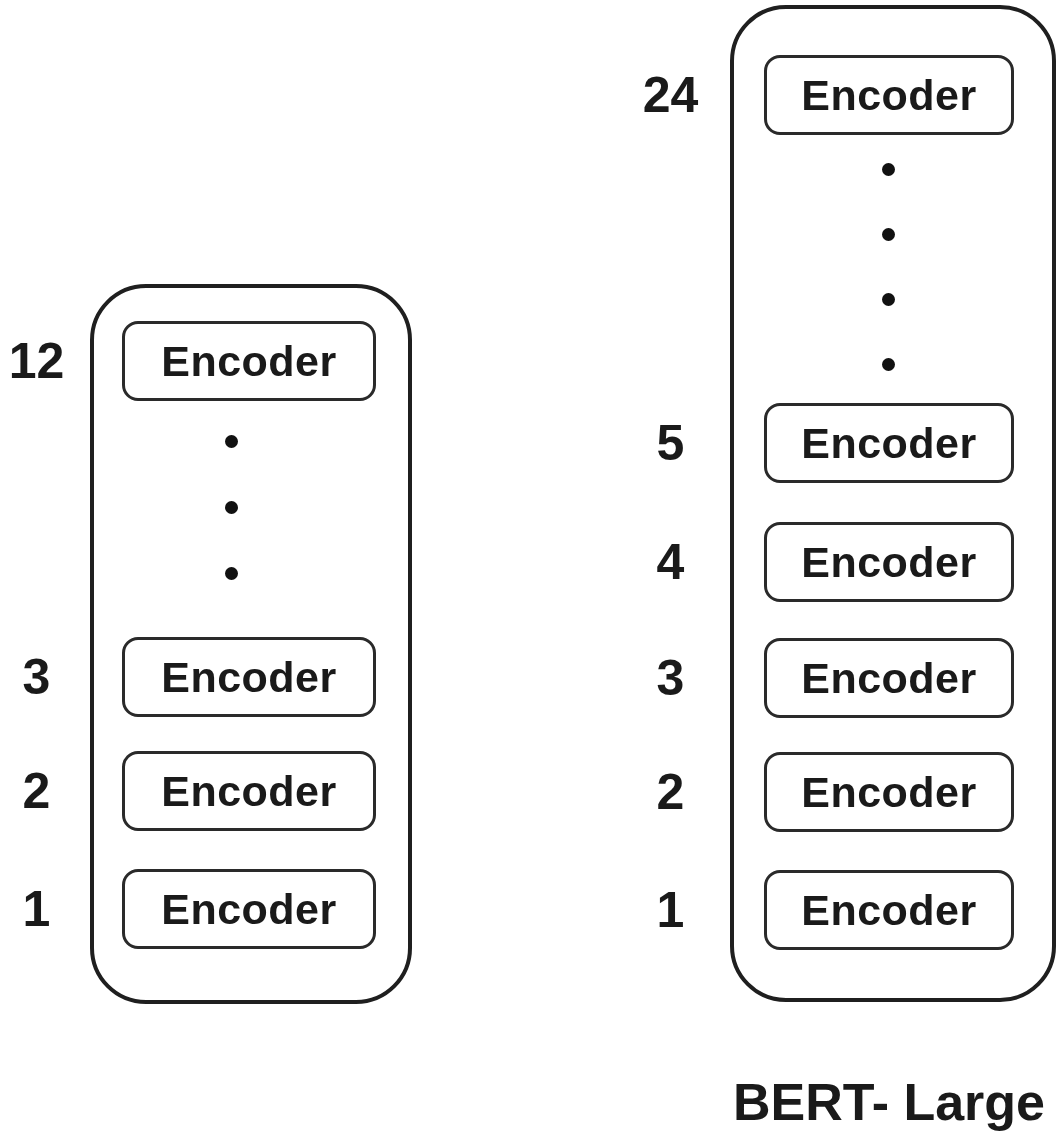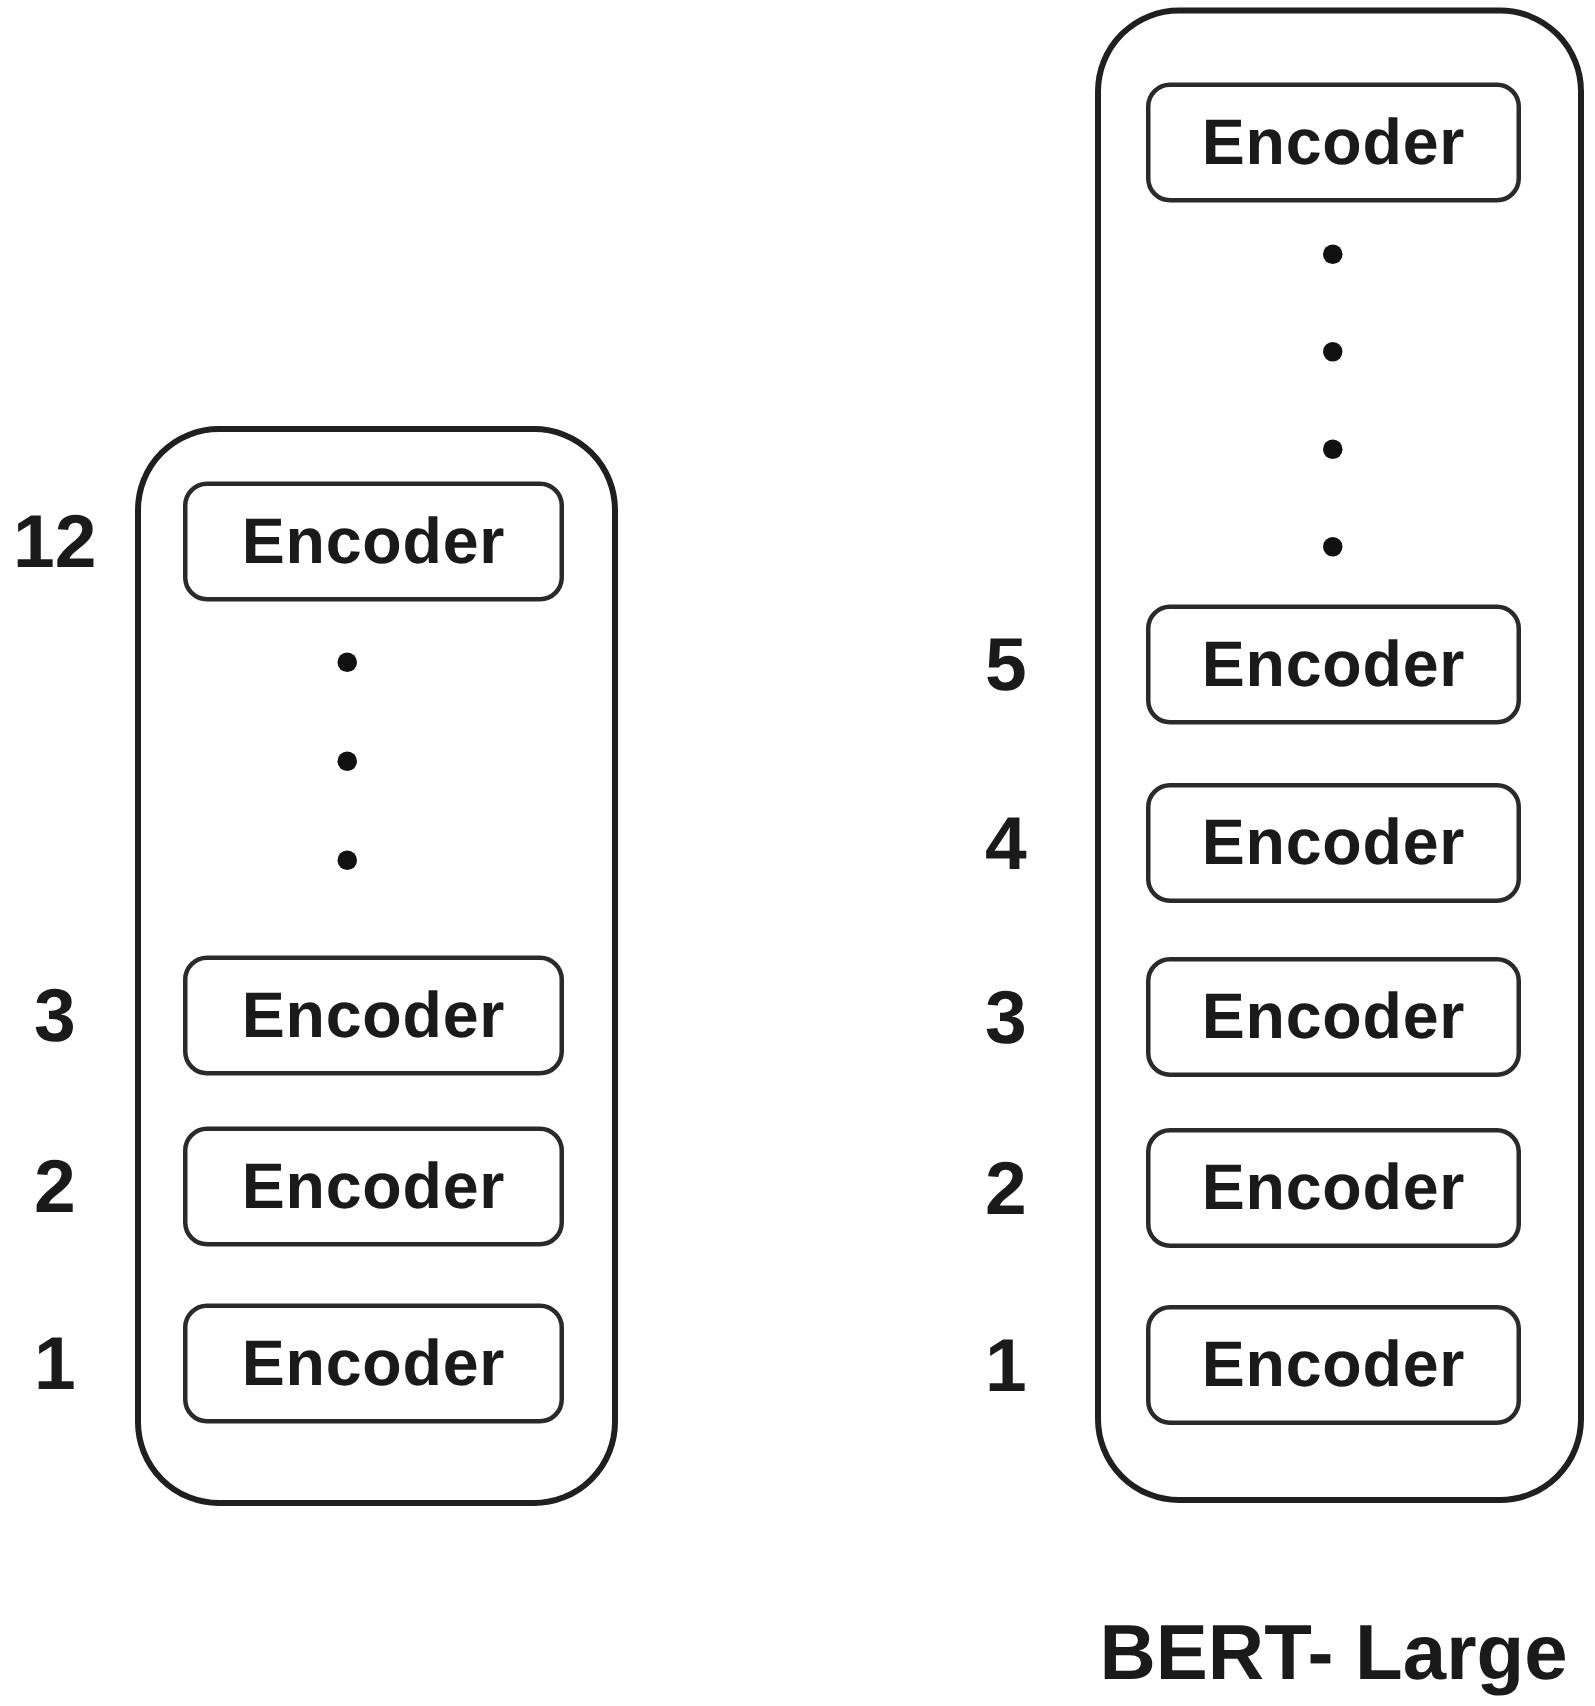--- a/index.html
+++ b/index.html
@@ -99,20 +99,21 @@
 
   <div class="layer-label label-col-base" style="top: 751px;">2</div>
   <div class="encoder-box encoder-base" style="top: 751px;">Encoder</div>
 
   <div class="layer-label label-col-base" style="top: 869px;">1</div>
   <div class="encoder-box encoder-base" style="top: 869px;">Encoder</div>
 
 
   <div class="stack-container container-large"></div>
 
+  <div class="layer-label label-col-large" style="top: 55px;">24</div>
   <div class="encoder-box encoder-large" style="top: 55px;">Encoder</div>
 
   <div class="dots-column dots-large">
       <div class="dot"></div>
       <div class="dot"></div>
       <div class="dot"></div>
       <div class="dot"></div>
     </div>
 
   <div class="layer-label label-col-large" style="top: 403px;">5</div>

